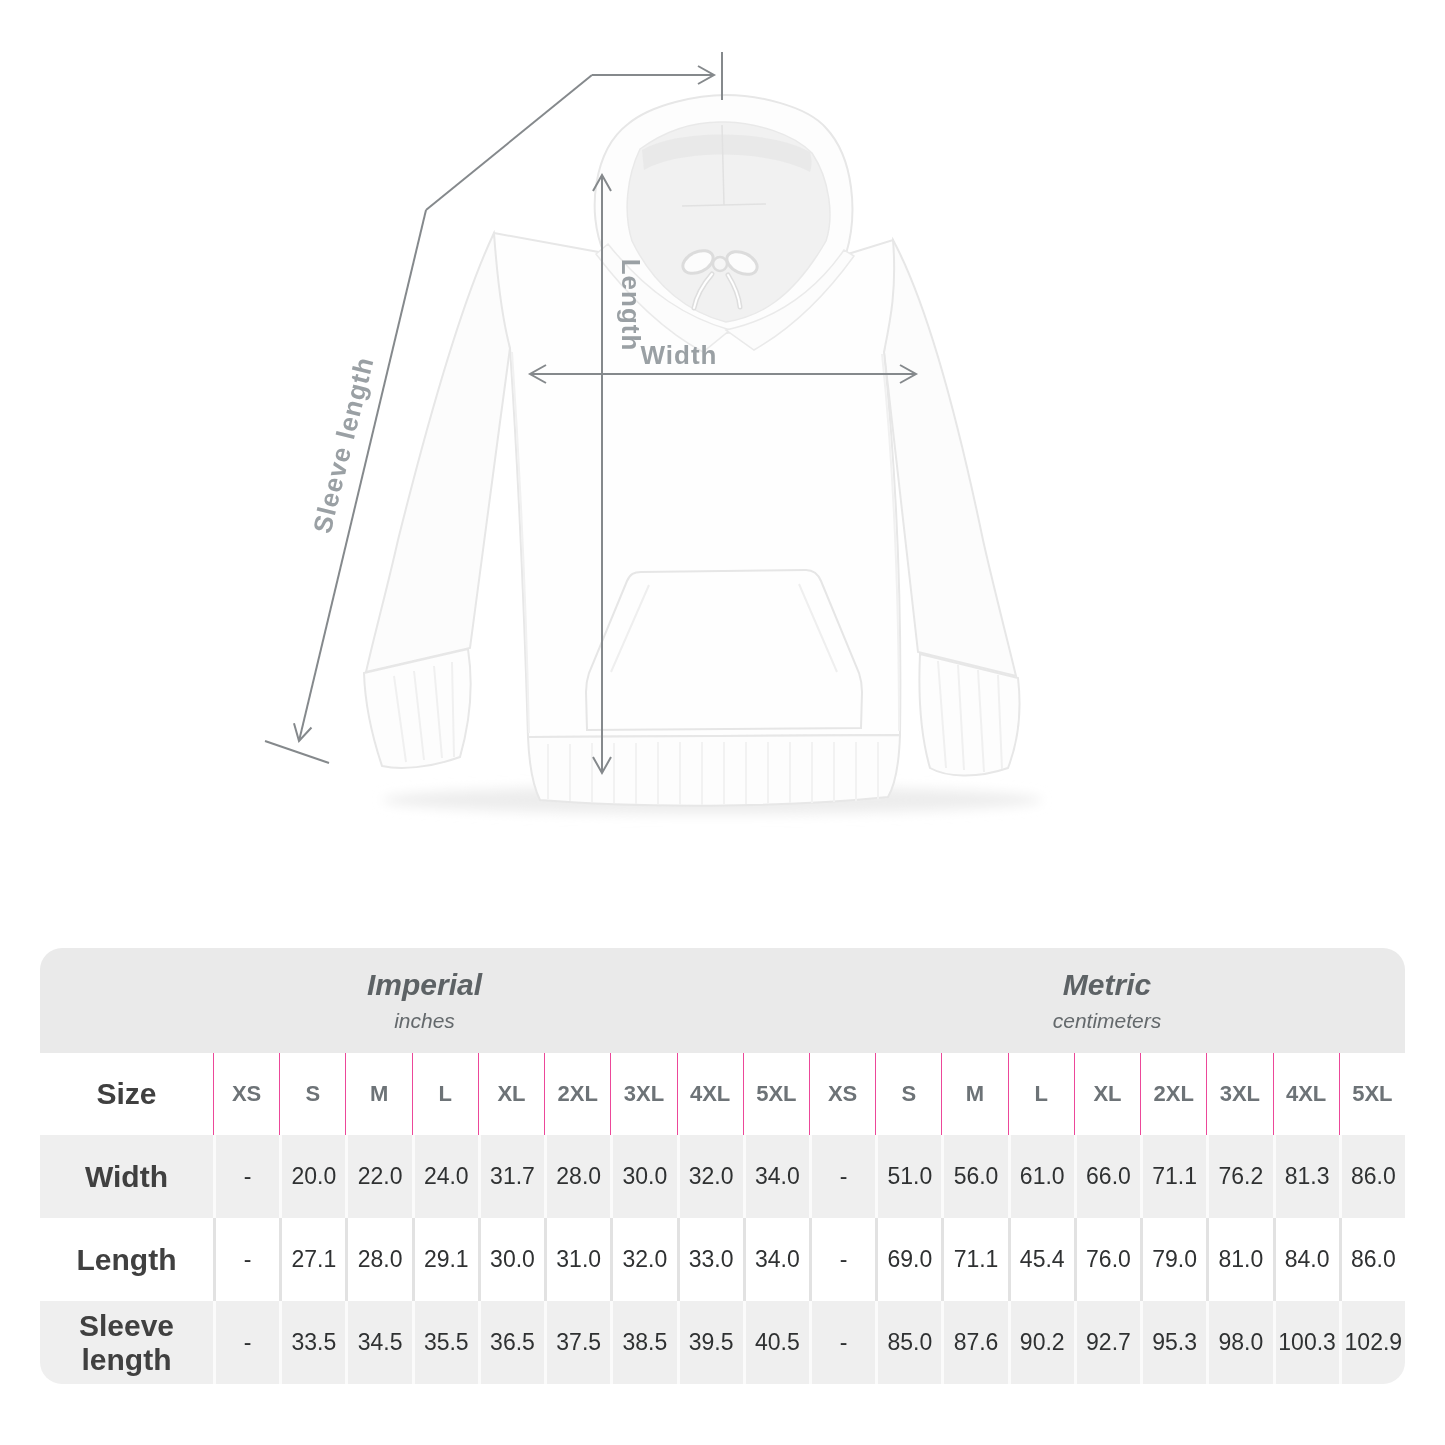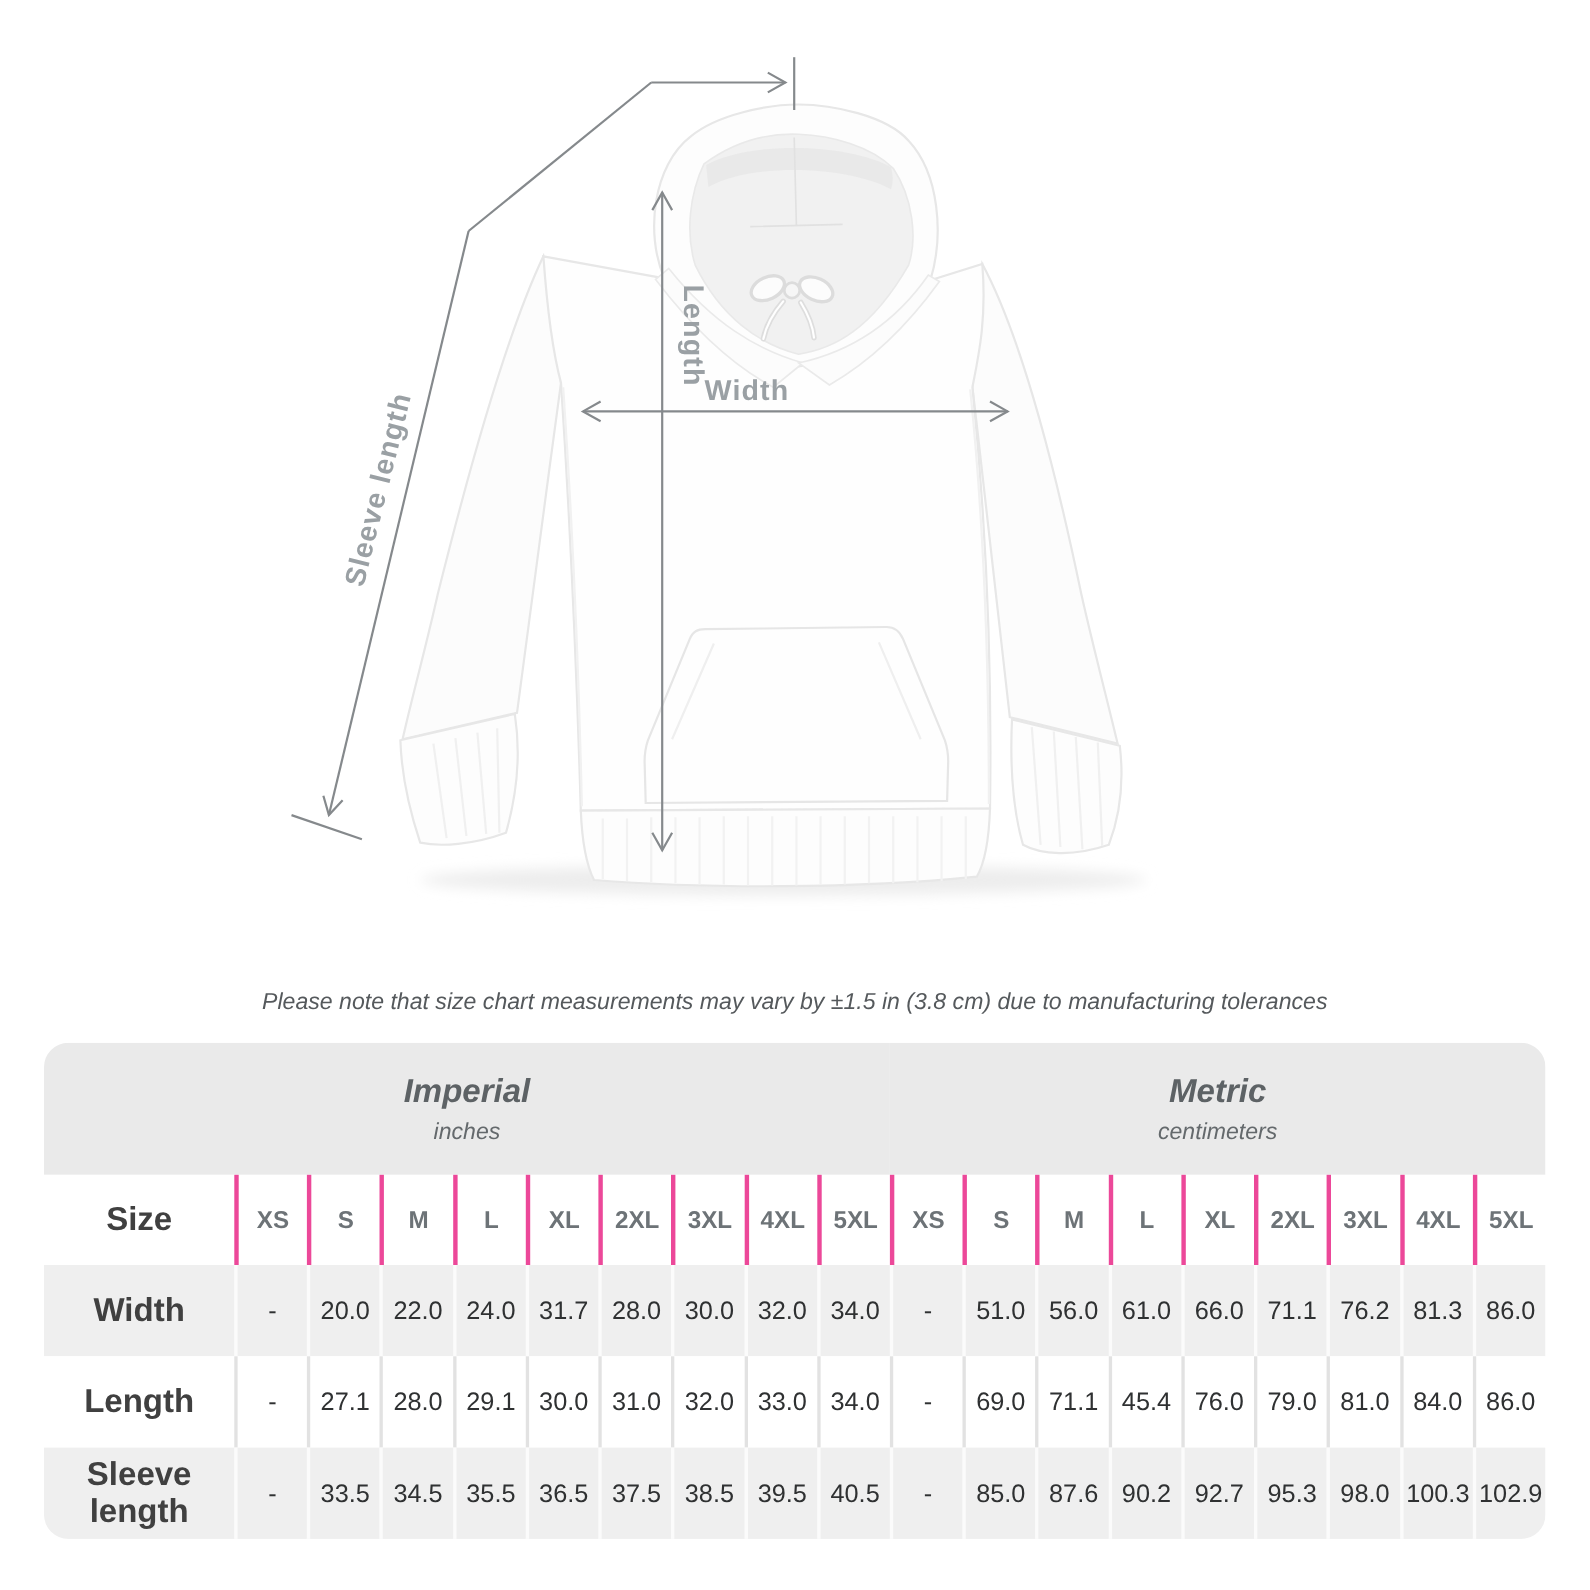--- a/index.html
+++ b/index.html
@@ -19,30 +19,30 @@
   }
 
   .table-wrap{
     position:absolute;left:40px;top:948px;width:1365px;
     border-radius:22px;overflow:hidden;
   }
   table.sizes{width:100%;border-collapse:separate;border-spacing:0;table-layout:fixed;}
   table.sizes td{text-align:center;vertical-align:middle;padding:0;}
   col.c-label{width:173px;}
 
-  tr.band-row td{height:120px;background:#eaeaea;}
+  tr.band-row td{height:105px;background:#eaeaea;}
   .band-name{font-size:30px;font-weight:bold;font-style:italic;color:#5d6265;}
   .band-unit{margin-top:7px;font-size:21px;font-style:italic;color:#64696c;}
 
   tr.r-head td{height:82px;background:#ffffff;}
   tr.r-data td{height:83px;}
   tr.gray td{background:#efefef;}
   tr.white td{background:#ffffff;}
 
-  tr.r-head td + td{border-left:4px solid #ec4899;}
+  tr.r-head td + td{border-left:1px solid #ec4899;}
   tr.r-data.white td + td{border-left:3px solid #e2e2e2;}
   tr.r-data.gray td + td{border-left:3px solid #fbfbfb;}
 
   .lbl{font-weight:bold;color:#404040;font-size:30px;}
   .hdr{font-weight:bold;color:#6d7377;font-size:22px;}
   .val{color:#2f3132;font-size:23px;font-weight:normal;}
 
   .mlabel{
     font-size:26px;font-weight:bold;fill:#9aa0a4;letter-spacing:1px;
     font-family:"Liberation Sans",sans-serif;
@@ -106,21 +106,20 @@
       <line class="ann" x1="265" y1="741" x2="329" y2="763"></line>
       <path class="ann" d="M602,175 L602,773" marker-start="url(#arr)" marker-end="url(#arr)"></path>
       <path class="ann" d="M530,374 L916,374" marker-start="url(#arr)" marker-end="url(#arr)"></path>
 
       <text class="mlabel" transform="translate(352 447) rotate(-76)" text-anchor="middle">Sleeve length</text>
       <text class="mlabel" transform="translate(622 305) rotate(90)" text-anchor="middle">Length</text>
       <text class="mlabel" x="679" y="364" text-anchor="middle">Width</text>
     </g>
   </svg>
 
-  <div class="subtitle">Please note that size chart measurements may vary by ±1.5 in (3.8 cm) due to manufacturing tolerances</div>
 
   <div class="table-wrap">
     <table class="sizes">
       <colgroup>
         <col class="c-label">
         <col>
           <col>
           <col>
           <col>
           <col>

